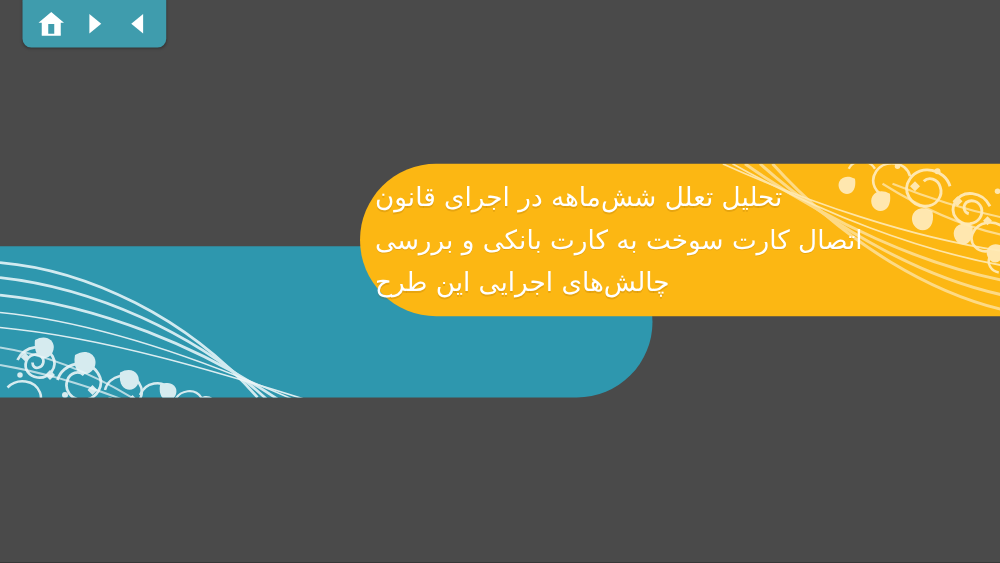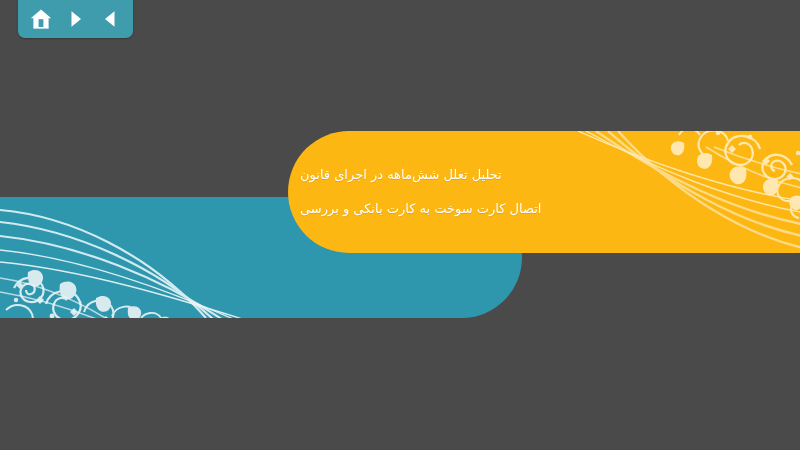--- a/index.html
+++ b/index.html
@@ -74,21 +74,21 @@
     flex-direction: column;
     align-items: flex-end;
     justify-content: center;
     text-align: right;
     direction: rtl;
     z-index: 4;
     pointer-events: none;
   }
   .title-line {
     color: #ffffff;
-    font-size: 13px;
+    font-size: 21px;
     line-height: 34px;
     font-weight: normal;
     white-space: nowrap;
     text-shadow: 0 1px 0 rgba(140,85,0,0.18);
   }
   .title-line.l1 { margin-right: 12px; }
   .title-line.l2 { margin-right: 0px; text-align: center; }
   .title-line.l3 { margin-right: 0px; }
 
   
@@ -203,20 +203,21 @@
       <g fill="none" stroke="#fff4d6" stroke-width="1.7" opacity="0.72">
         <path d="M240,60 c-40,-6 -80,-24 -112,-44"></path>
         <path d="M240,46 c-36,-6 -74,-18 -104,-30"></path>
       </g>
     </svg>
   </div>
 
   <div class="title-block">
     <div class="title-line l1">تحلیل تعلل شش‌ماهه در اجرای قانون</div>
     <div class="title-line l2">اتصال کارت سوخت به کارت بانکی و بررسی</div>
+    <div class="title-line l3">چالش‌های اجرایی این طرح</div>
   </div>
 
   <div class="navbar">
 
     <div class="nav-btn" title="قبلی">
       <svg width="22" height="22" viewBox="0 0 22 22" aria-hidden="true">
         <path d="M15.5 3.2 L6.0 11 L15.5 18.8 Z" fill="#ffffff"></path>
       </svg>
     </div>
 

